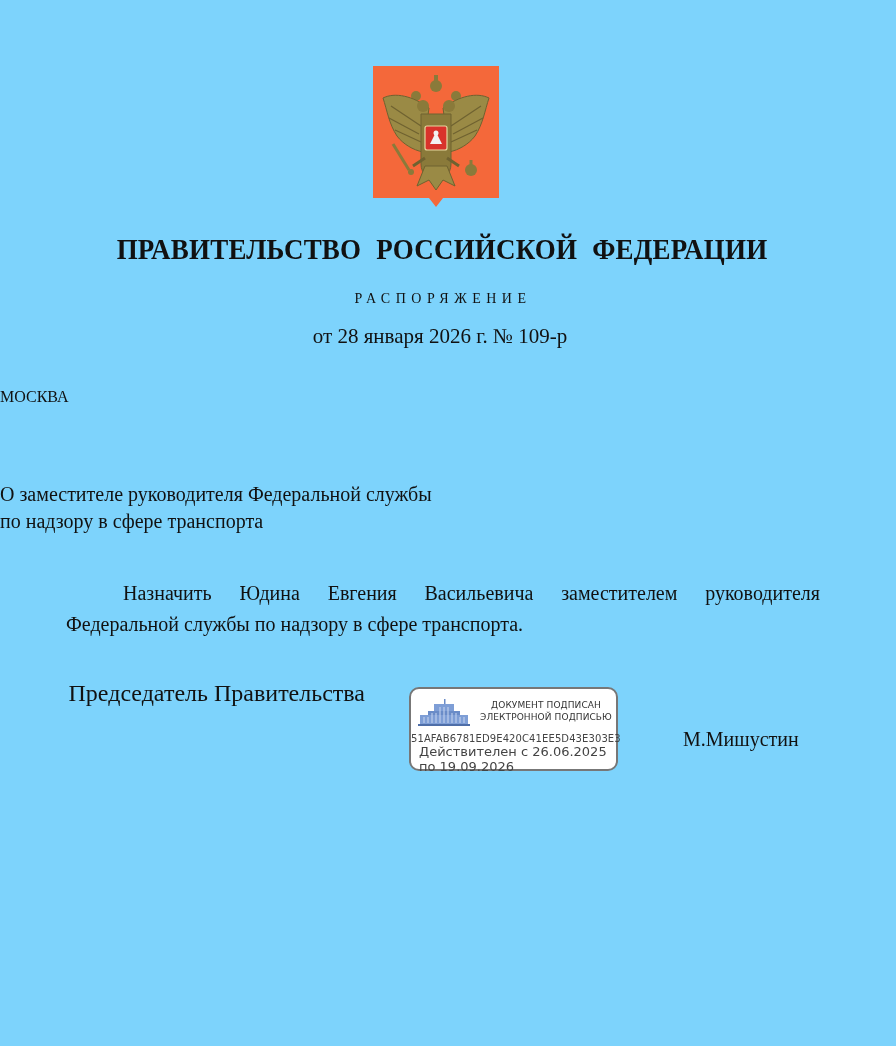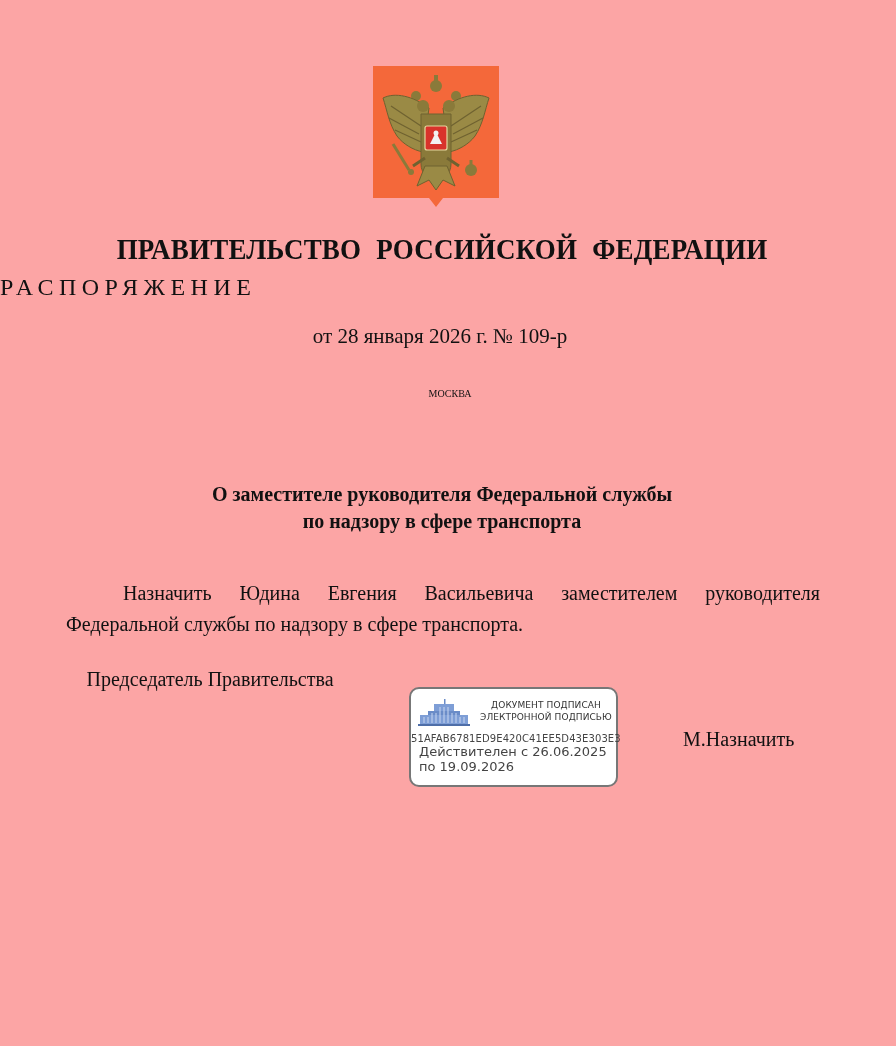--- a/index.html
+++ b/index.html
@@ -13,21 +13,21 @@
       position: relative;
       overflow: hidden;
       font-family: "Liberation Serif", "DejaVu Serif", serif;
       color: #111111;
     }
     .page {
       position: absolute;
       left: 0; top: 0;
       width: 896px;
       height: 1046px;
-      background: #fca5a5;
+      background: #7dd3fc;
     }
     .emblem {
       position: absolute;
       left: 373px;
       top: 66px;
       width: 126px;
       height: 142px;
     }
     .gov-title {
       position: absolute;
@@ -39,81 +39,82 @@
       font-size: 27px;
       letter-spacing: 0.2px;
       word-spacing: 8px;
       transform: scaleY(1.12);
       transform-origin: center top;
     }
     .doc-type {
       position: absolute;
       left: 0;
       width: 886px;
-      top: 274px;
-      font-size: 24px;
+      top: 291px;
+      text-align: center;
+      font-size: 14px;
       letter-spacing: 5.5px;
     }
     .doc-date {
       position: absolute;
       left: 0;
       width: 880px;
       top: 324px;
       text-align: center;
       font-size: 21px;
     }
     .doc-city {
       position: absolute;
-      left: 9px;
+      left: 0;
       width: 882px;
       top: 388px;
-      text-align: center;
-      font-size: 10px;
+      text-align: left;
+      font-size: 16px;
     }
     .subject {
       position: absolute;
       left: 0;
       width: 884px;
       top: 481px;
-      text-align: center;
-      font-weight: bold;
+      text-align: left;
+      font-weight: normal;
       font-size: 20px;
       line-height: 27px;
     }
     .body-text {
       position: absolute;
       left: 66px;
       width: 754px;
       top: 578px;
       font-size: 20px;
       line-height: 31px;
       text-align: justify;
       text-indent: 57px;
     }
     .signer-title {
       position: absolute;
       left: 55px;
       width: 310px;
-      top: 666px;
-      text-align: center;
-      font-size: 20px;
+      top: 680px;
+      text-align: right;
+      font-size: 24px;
       line-height: 27px;
     }
     .signer-name {
       position: absolute;
       left: 683px;
       top: 728px;
       font-size: 20px;
     }
     .stamp {
       position: absolute;
       left: 409px;
       top: 687px;
       width: 209px;
-      height: 100px;
+      height: 84px;
       border: 2px solid #777777;
       border-radius: 10px;
       box-sizing: border-box;
       font-family: "DejaVu Sans", "Liberation Sans", sans-serif;
       color: #333333;
       background: #ffffff;
     }
     .stamp-building {
       position: absolute;
       left: 7px;
@@ -223,15 +224,15 @@
       </svg>
     </div>
     <div class="stamp-heading">
       <div>ДОКУМЕНТ ПОДПИСАН</div>
       <div>ЭЛЕКТРОННОЙ ПОДПИСЬЮ</div>
     </div>
     <div class="stamp-serial">51AFAB6781ED9E420C41EE5D43E303E3</div>
     <div class="stamp-valid">Действителен с 26.06.2025 по 19.09.2026</div>
   </div>
 
-  <div class="signer-name">М.Назначить</div>
+  <div class="signer-name">М.Мишустин</div>
 
 </div>
 
 </body></html>

